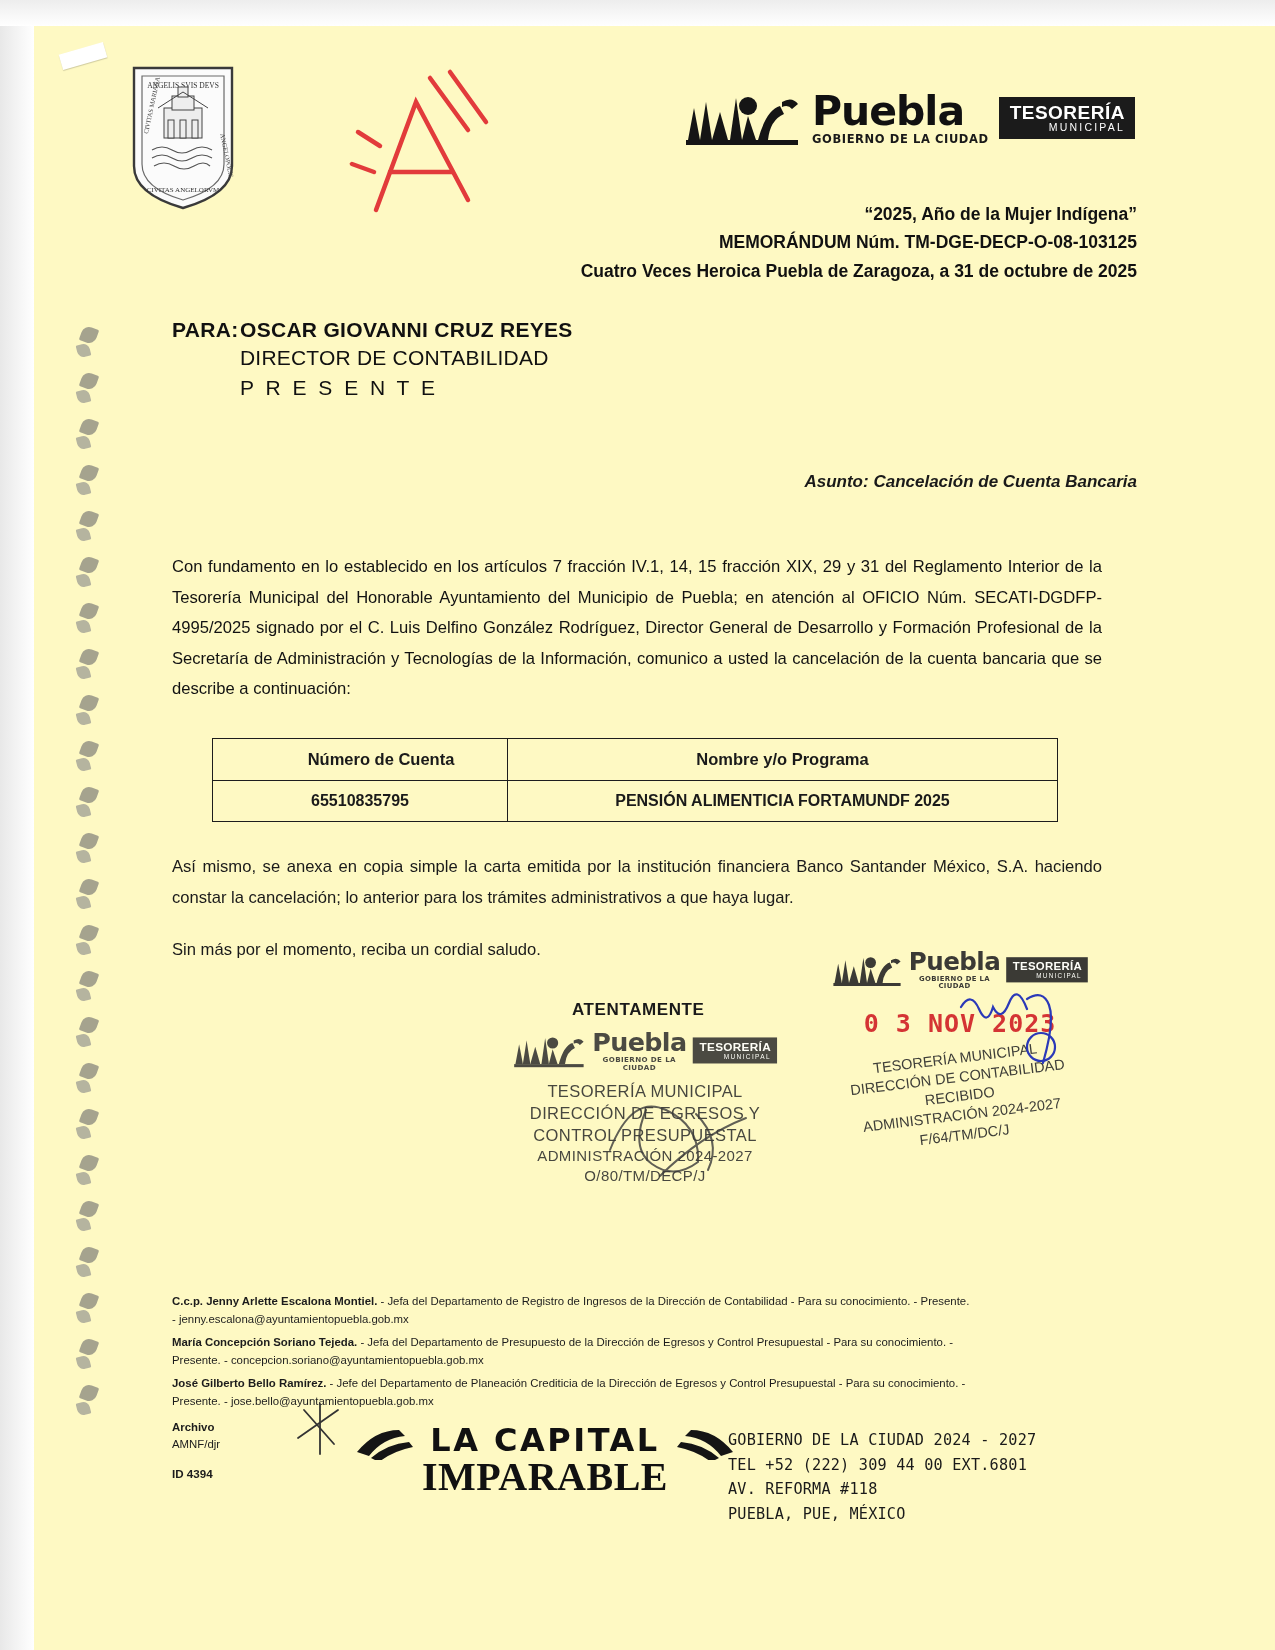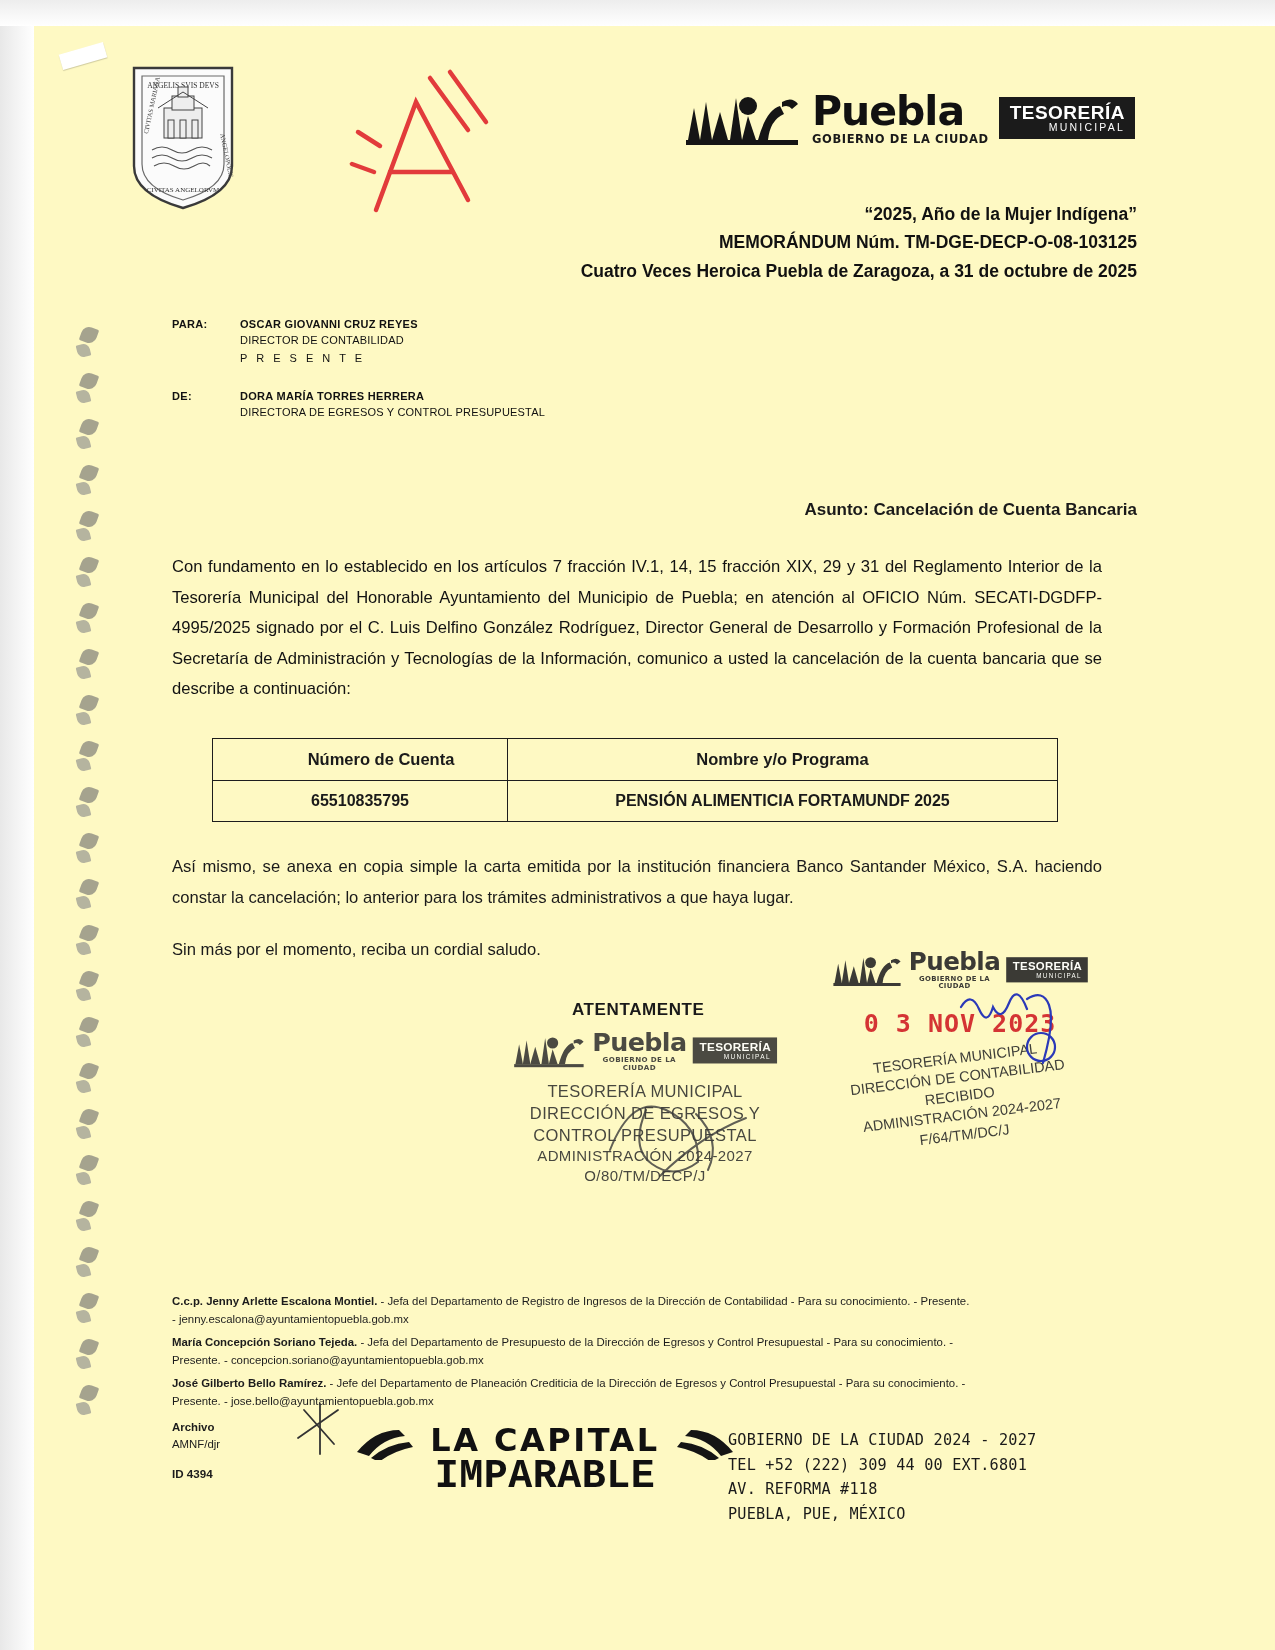--- a/index.html
+++ b/index.html
@@ -155,21 +155,21 @@
     line-height: 1.62;
     color: #111;
   }
 
   
   .addr {
     position: absolute;
     left: 172px;
     top: 318px;
     width: 930px;
-    font-size: 11px;
+    font-size: 21px;
     color: #111;
   }
   .addr-row { display: flex; align-items: baseline; }
   .addr-label {
     font-weight: bold;
     width: 68px;
     flex: none;
     letter-spacing: .3px;
   }
   .addr-name {
@@ -184,23 +184,24 @@
   .addr-present {
     margin-left: 68px;
     margin-top: 6px;
     letter-spacing: 3px;
   }
   .addr-block-2 { margin-top: 26px; }
 
   .asunto {
     position: absolute;
     right: 138px;
-    top: 500px;
+    top: 472px;
     font-size: 17px;
     font-weight: bold;
+    font-style: italic;
   }
 
   
   .body-text {
     position: absolute;
     left: 172px;
     top: 552px;
     width: 930px;
     font-size: 16.6px;
     line-height: 1.84;
@@ -333,21 +334,21 @@
     color: #111;
   }
   .footer-logo .l1 {
     font-family: "DejaVu Sans", sans-serif;
     font-size: 32px;
     font-weight: bold;
     letter-spacing: 2.5px;
     line-height: 1;
   }
   .footer-logo .l2 {
-    font-family: Liberation Mono, monospace;
+    font-family: Liberation Serif, serif;
     font-size: 40px;
     font-weight: bold;
     letter-spacing: .5px;
     line-height: 1.05;
   }
   .footer-wing { position: absolute; }
 
   .footer-addr {
     position: absolute;
     left: 728px;
@@ -470,27 +471,20 @@
   </div>
 
   <div class="addr">
     <div class="addr-row">
       <span class="addr-label">PARA:</span>
       <span class="addr-name">OSCAR GIOVANNI CRUZ REYES</span>
     </div>
     <div class="addr-sub">DIRECTOR DE CONTABILIDAD</div>
     <div class="addr-present">P R E S E N T E</div>
 
-    <div class="addr-block-2">
-      <div class="addr-row">
-        <span class="addr-label">DE:</span>
-        <span class="addr-name">DORA MARÍA TORRES HERRERA</span>
-      </div>
-      <div class="addr-sub">DIRECTORA DE EGRESOS Y CONTROL PRESUPUESTAL</div>
-    </div>
   </div>
 
   <div class="asunto">
     <span>Asunto:</span>
     <span>Cancelación de Cuenta Bancaria</span>
   </div>
 
   <div class="body-text">
     <p>Con fundamento en lo establecido en los artículos 7 fracción IV.1, 14, 15 fracción XIX, 29 y 31 del Reglamento Interior de la Tesorería Municipal del Honorable Ayuntamiento del Municipio de Puebla; en atención al OFICIO Núm. SECATI-DGDFP-4995/2025 signado por el C. Luis Delfino González Rodríguez, Director General de Desarrollo y Formación Profesional de la Secretaría de Administración y Tecnologías de la Información, comunico a usted la cancelación de la cuenta bancaria que se describe a continuación:</p>
   </div>

